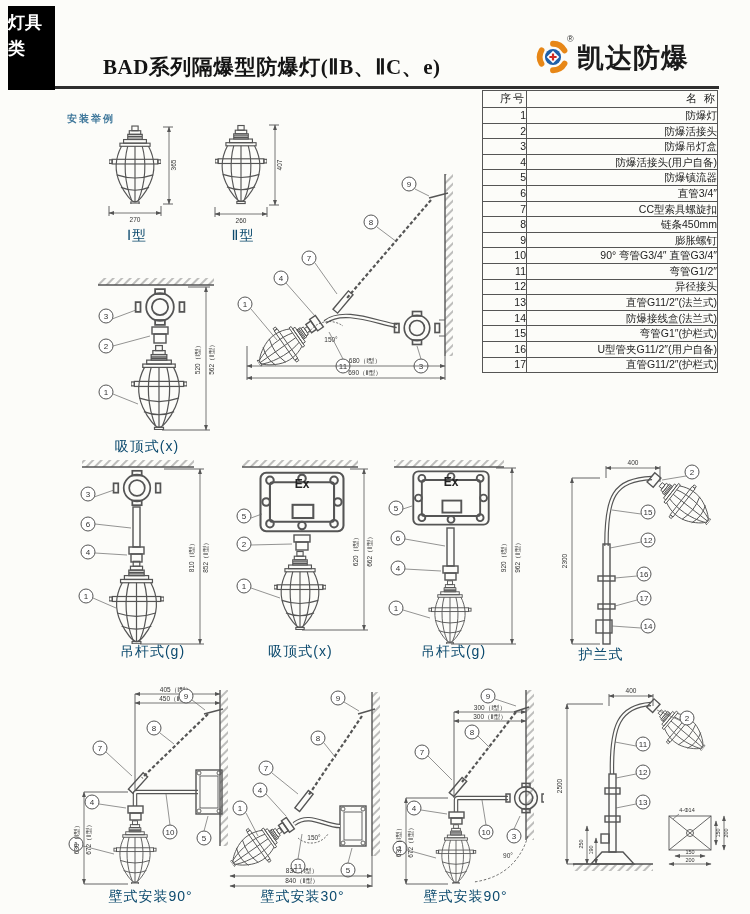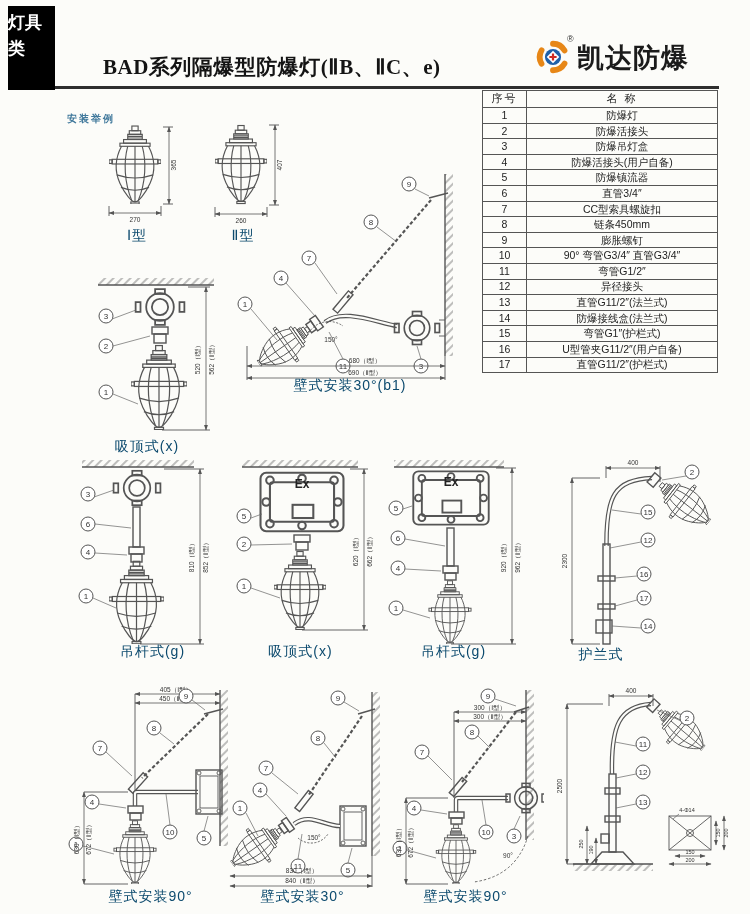--- a/index.html
+++ b/index.html
@@ -12,21 +12,21 @@
               font-size:21px;font-weight:bold;color:#141414;letter-spacing:.5px;margin-left:14px;}
   .brand{position:absolute;left:536px;top:40px;display:flex;}
   .brand-name{font-size:27px;font-weight:bold;color:#1b1b1b;margin-left:7px;letter-spacing:1px;}
   .reg{position:absolute;left:567px;top:34px;font-size:9px;color:#333;}
   .rule{position:absolute;left:55px;top:86px;width:664px;height:3px;background:#2e2e2e;}
   .section-label{position:absolute;left:67px;top:112px;font-size:10px;font-weight:bold;
                  color:#41799c;letter-spacing:2px;}
   .parts-table{position:absolute;left:482px;top:90px;width:236px;border-collapse:collapse;
                table-layout:fixed;}
   .parts-table th,.parts-table td{border:1px solid #555;font-size:10.5px;color:#222;
-               text-align:center;padding:0;height:14.6px;line-height:1.02;font-weight:normal;
+               text-align:right;padding:0;height:14.6px;line-height:1.02;font-weight:normal;
                overflow:hidden;white-space:nowrap;}
   .parts-table th{height:16px;font-size:11px;letter-spacing:2px;}
   .cap{position:absolute;font-size:14px;font-weight:normal;color:#0c4a6e;text-align:center;
        letter-spacing:1px;}
   .dwg{position:absolute;}
   svg text{font-family:"Liberation Sans",sans-serif;fill:#333;text-anchor:middle;}
   .dim{font-size:6.5px;}
   .dimS{font-size:5.5px;}
   .exlbl{font-size:12px;font-weight:bold;fill:#222;}
   .co circle{fill:#fff;stroke:#555;stroke-width:1;}
@@ -280,21 +280,20 @@
         <text x="196" y="198.8">3</text>
       </g>
     <line class="ldr" x1="196" y1="189" x2="192" y2="176"></line>
     <line class="thin" x1="22" y1="176" x2="22" y2="210"></line>
     <line class="dln" x1="22" y1="196" x2="220" y2="196" marker-start="url(#arr)" marker-end="url(#arr)"></line>
     <text class="dim" x="140" y="193">680（Ⅰ型）</text>
     <line class="dln" x1="22" y1="208" x2="220" y2="208" marker-start="url(#arr)" marker-end="url(#arr)"></line>
     <text class="dim" x="140" y="205">690（Ⅱ型）</text>
     <line class="thin" x1="220" y1="186" x2="220" y2="210"></line>
   </svg>
-  <div class="cap" style="left:265px;top:377px;width:170px">壁式安装30°(b1)</div>
 
   <svg class="dwg" style="left:90px;top:272px" width="142" height="180" viewBox="0 0 142 180">
     <rect class="hat" x="8" y="6" width="116" height="7"></rect>
     <line class="th2" x1="8" y1="13" x2="124" y2="13"></line>
     <use href="#sym-rbox" x="44" y="15" width="52" height="40"></use>
     <rect class="th2" x="62" y="55" width="16" height="7" fill="none"></rect>
     <rect class="th2" x="64" y="62" width="12" height="9" fill="none"></rect>
     <use href="#sym-lamp" x="41" y="72" width="56" height="86"></use>
     <g class="co">
         <circle cx="16" cy="44" r="7"></circle>

